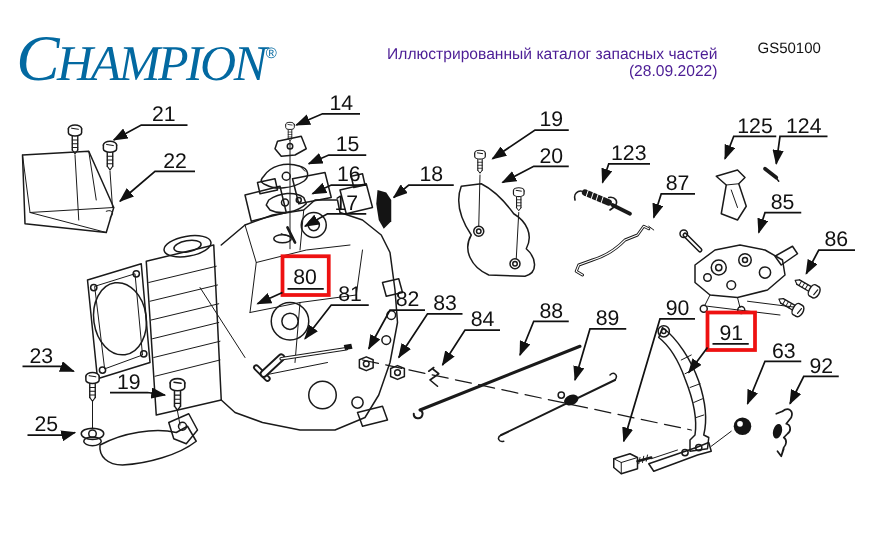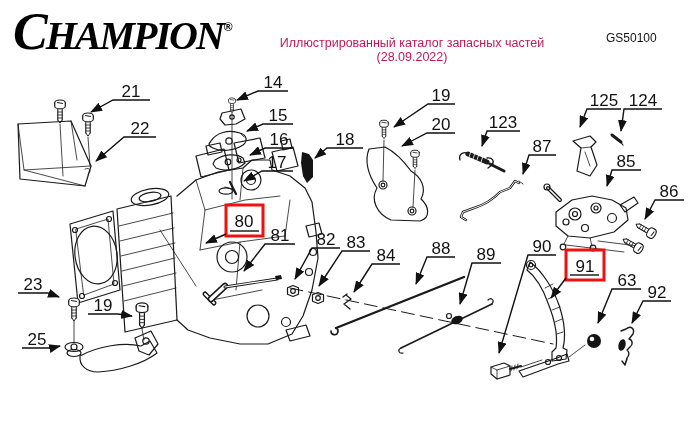--- a/index.html
+++ b/index.html
@@ -1,26 +1,26 @@
 <!DOCTYPE html>
 <html><head>
 <meta charset="utf-8">
 <style>
   html,body{margin:0;padding:0}
   body{width:700px;height:446px;background:#ffffff;position:relative;overflow:hidden;
        font-family:"Liberation Sans",sans-serif;color:#111}
-  .logo{position:absolute;left:13px;top:2px;font-family:"Liberation Serif",serif;
-        font-style:italic;font-weight:bold;font-size:40px;letter-spacing:-2px;color:#000000;
+  .logo{position:absolute;left:13px;top:18px;font-family:"Liberation Serif",serif;
+        font-style:italic;font-weight:normal;font-size:40px;letter-spacing:-2px;color:#0369a1;
         white-space:nowrap}
   .logo-text{display:inline-block}
   .logo-text::first-letter{font-size:1.3em}
   .reg{display:inline-block;font-size:12px;font-style:normal;letter-spacing:0;
        vertical-align:18px;margin-left:1px;font-family:"Liberation Sans",sans-serif}
-  .subtitle{position:absolute;left:250px;top:36px;width:324px;text-align:center;
-            font-size:12.5px;color:#be185d}
+  .subtitle{position:absolute;left:250px;top:36px;width:324px;text-align:right;
+            font-size:12.5px;color:#4c1d95}
   .model{position:absolute;left:606px;top:31px;font-size:12px;color:#111}
   svg.diagram{position:absolute;left:0;top:0}
   .draw{stroke:#1a1a1a;fill:none;stroke-width:1.2;stroke-linejoin:round;stroke-linecap:round}
   .draw .thin{stroke-width:0.8}
   .draw .blk{fill:#141414;stroke:none}
   .draw .wh{stroke:#ffffff}
   .labels text{font-family:"Liberation Sans",sans-serif;font-size:17px;fill:#111;
                text-anchor:middle;stroke:none}
   .labels .leader{stroke:#111;stroke-width:1.4;fill:none}
   .hl{fill:none;stroke:#ee1111;stroke-width:3}

